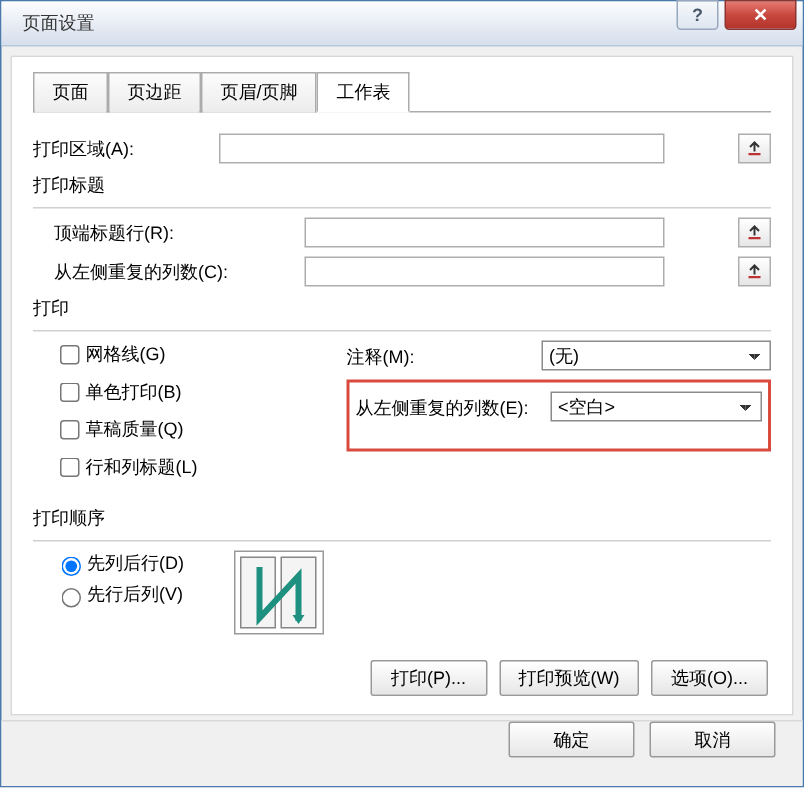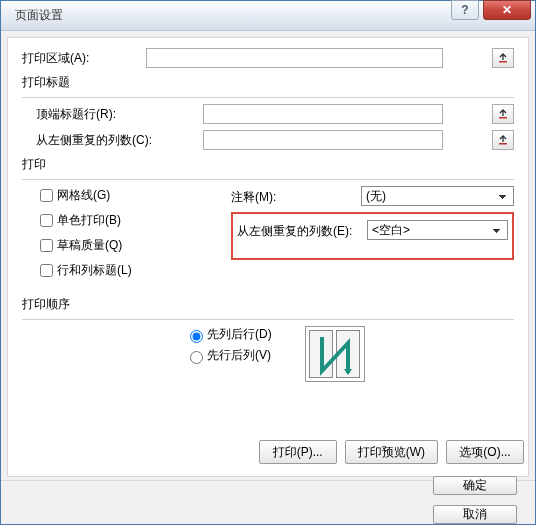--- a/index.html
+++ b/index.html
@@ -26,45 +26,51 @@
 .check-row input[type=checkbox]{ margin-right:4px; }
 .radio-row { display:flex; align-items:center; margin-bottom: 4px; }
 .radio-row input[type=radio]{ margin-right:4px; }
 .select { height: 20px; border: 1px solid #8b8b8b; background:#fff; padding: 1px 18px 1px 4px; appearance:none; -webkit-appearance:none; position:relative; background-image: linear-gradient(45deg, transparent 50%, #333 50%), linear-gradient(135deg, #333 50%, transparent 50%); background-position: calc(100% - 10px) 8px, calc(100% - 6px) 8px; background-size: 4px 4px, 4px 4px; background-repeat:no-repeat; }
 .print-section { display:flex; }
 .print-left { width: 195px; }
 .print-right { flex:1; }
 .pr-row { display:flex; align-items:flex-end; margin-bottom:10px; }
 .pr-row .label { width:130px; }
 .highlight-box { border: 2px solid #d94b3f; padding: 6px 4px 18px 4px; margin-top:-4px; }
-.order-section { display:flex; align-items:flex-start;justify-content:center; }
+.order-section { display:flex; align-items:flex-start; }
 .order-radios { width:120px; }
 .order-preview { width:60px; height:56px; border:1px solid #999; background:#fff; position:relative; }
 .op-page { position:absolute; border:1px solid #888; background:#f4f4f4; }
 .op1 { left:3px; top:3px; width:24px; height:48px; }
 .op2 { left:30px; top:3px; width:24px; height:48px; }
-.btn-row { position:absolute; bottom: 12px; right: 4px; display:flex; gap:8px; }
+.btn-row { position:absolute; bottom: 12px; right: 16px; display:flex; gap:8px; }
 .btn { height: 24px; padding: 0 12px; border:1px solid #999; background: linear-gradient(to bottom,#fff,#e6e6e6); cursor:pointer; border-radius:2px; min-width:78px; }
-.footer { position:absolute; bottom:0; left:0; right:0; height:44px; background:#f0f0f0; border-top:1px solid #d8d8d8; display:flex; justify-content:flex-end; align-items:flex-end; padding-right:18px; gap:10px;flex-direction:column; }
+.footer { position:absolute; bottom:0; left:0; right:0; height:44px; background:#f0f0f0; border-top:1px solid #d8d8d8; display:flex; justify-content:flex-end; align-items:flex-start; padding-right:18px; gap:10px; }
 .footer .btn { min-width:84px; }
 hr.divider { border:none; border-top:1px solid #d0d0d0; margin:2px 0 6px 0; }
 </style>
 </head>
 <body>
 
 <div class="window">
   <div class="titlebar">
     <span class="titlebar-text">页面设置</span>
     <div class="titlebar-controls">
       <div class="tbtn tbtn-help">?</div>
       <div class="tbtn tbtn-close">✕</div>
     </div>
   </div>
 
   <div class="content">
+    <div class="tabs">
+      <div class="tab">页面</div>
+      <div class="tab">页边距</div>
+      <div class="tab">页眉/页脚</div>
+      <div class="tab active">工作表</div>
+    </div>
 
     <div class="row">
       <span class="label">打印区域(A):</span>
       <input class="input-text" style="margin-left: 10px;" value="">
       <div class="collapse-btn">
         <svg viewBox="0 0 10 10">
             <path d="M5 1 L5 7 M2 4 L5 1 L8 4" stroke="#333" fill="none" stroke-width="1.3"></path>
             <rect x="1" y="8" width="8" height="1.5" fill="#b33"></rect>
           </svg>
       </div>

